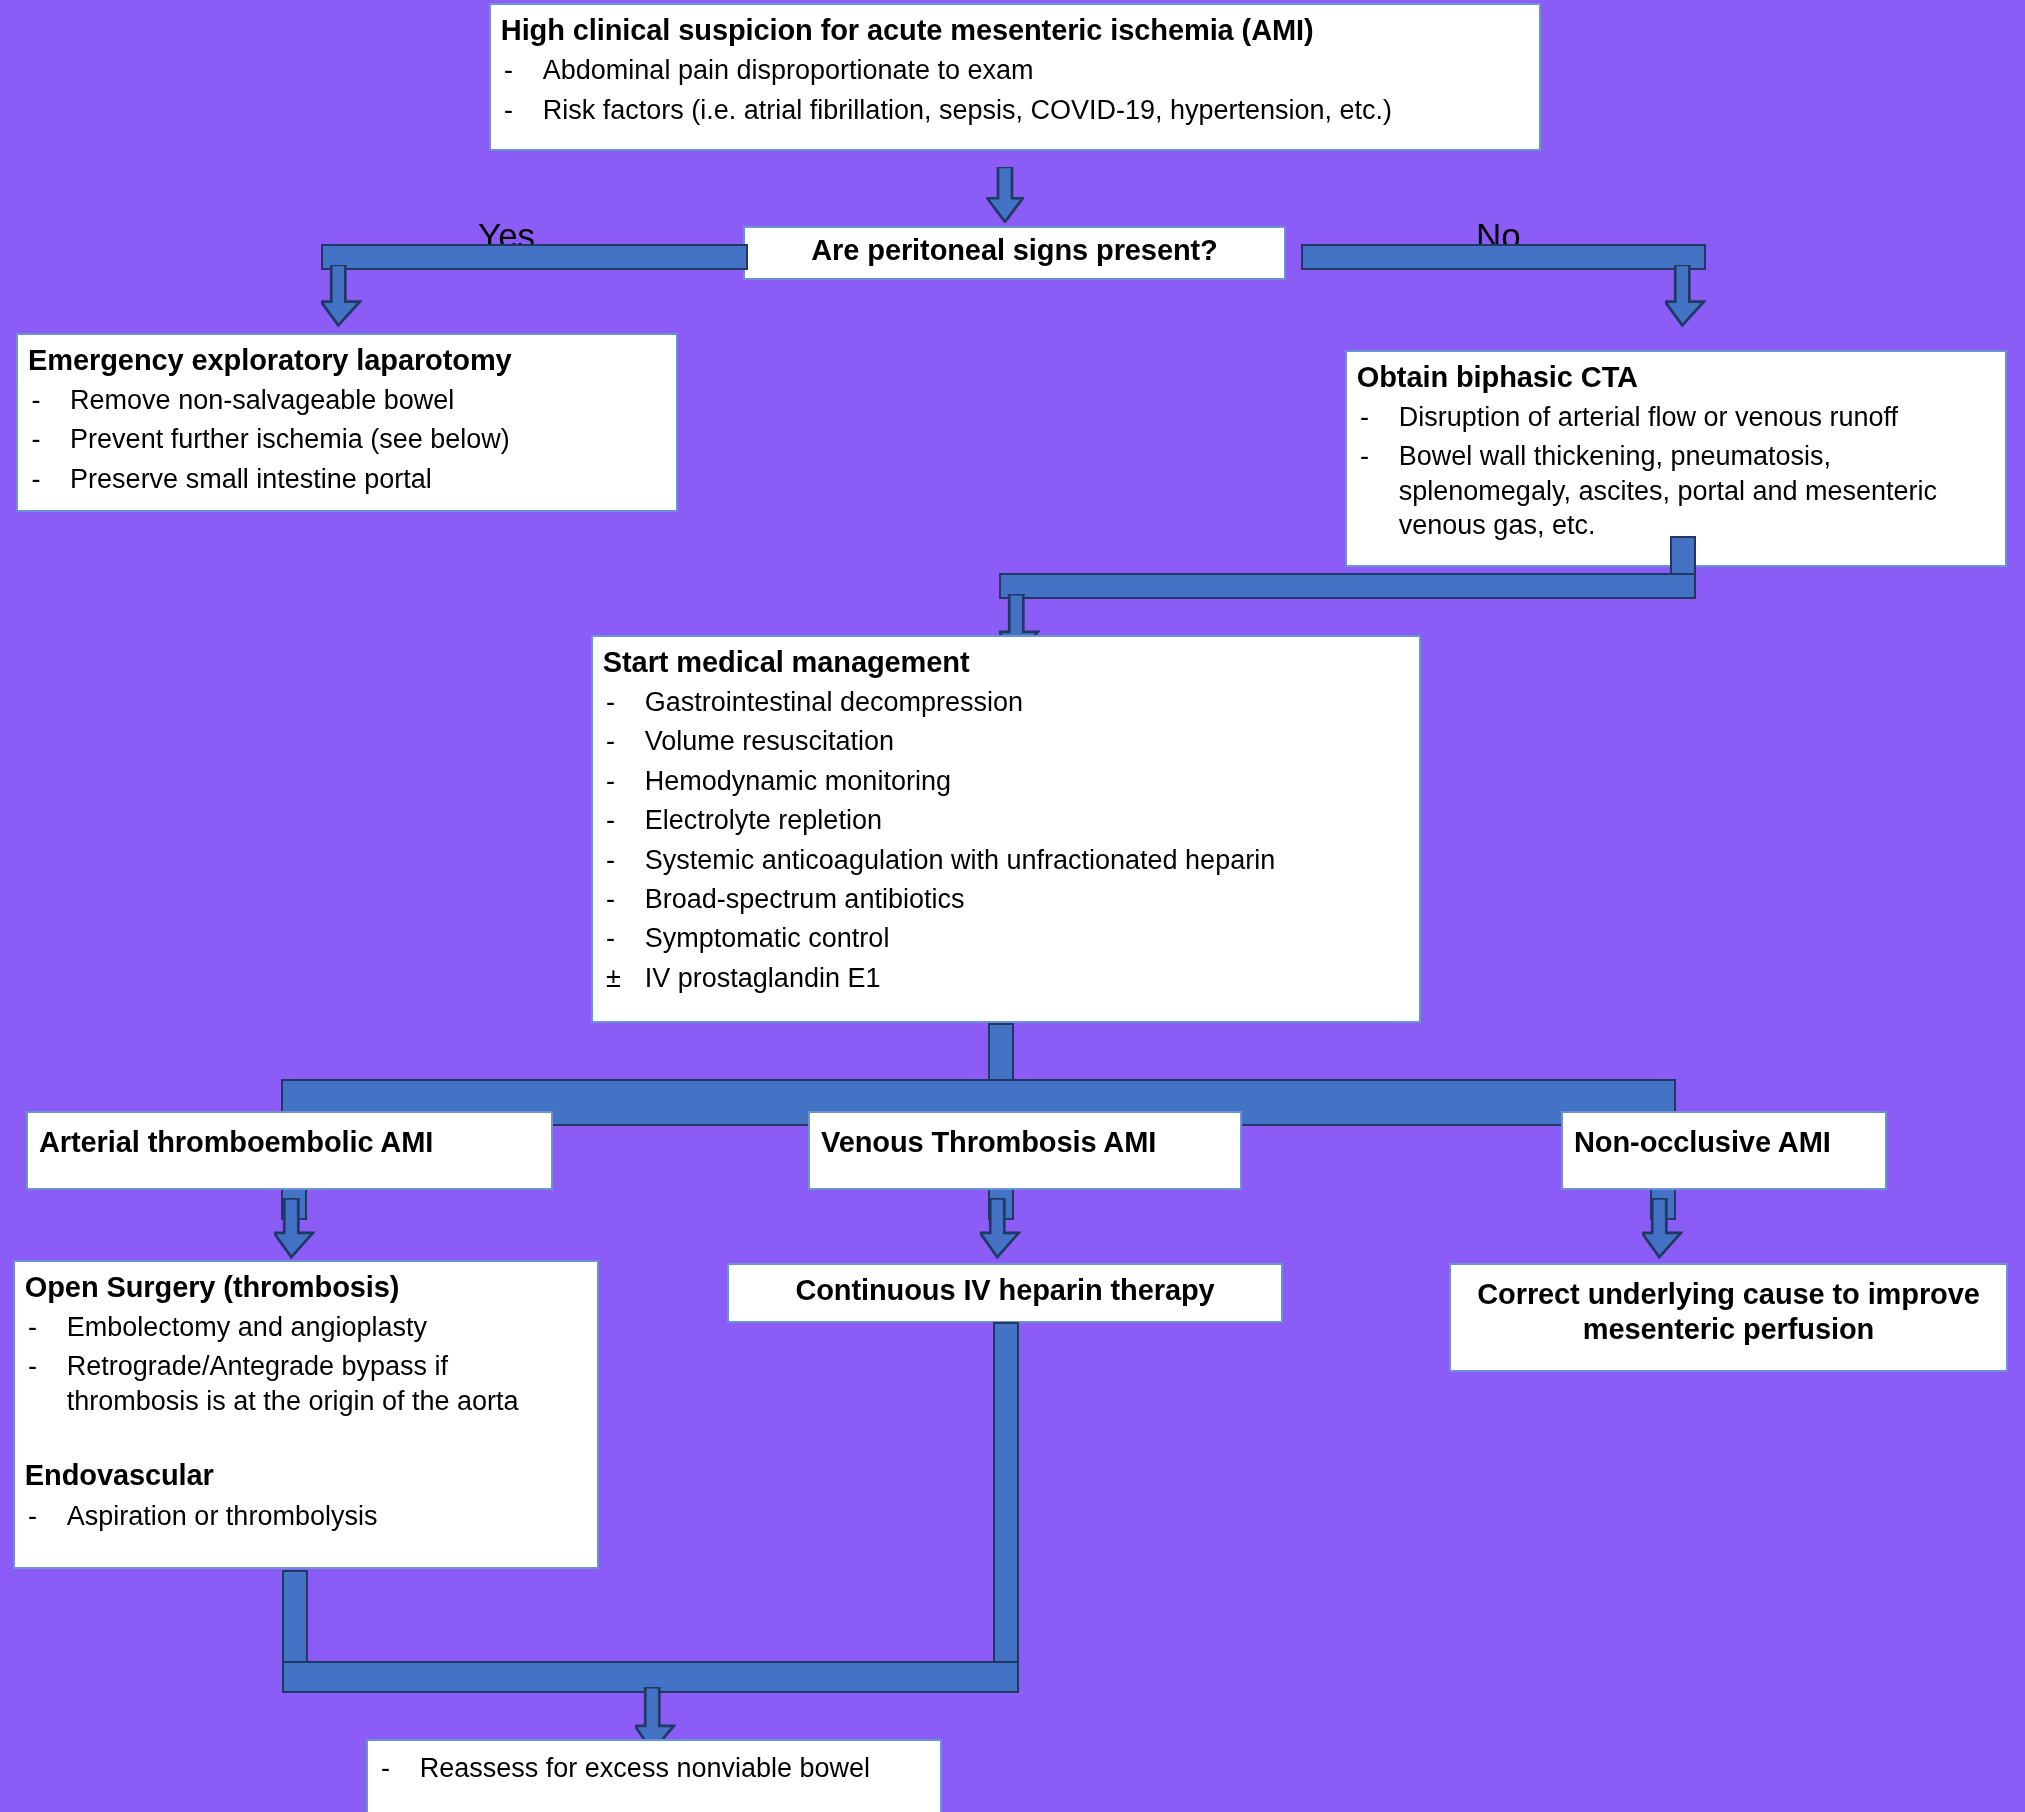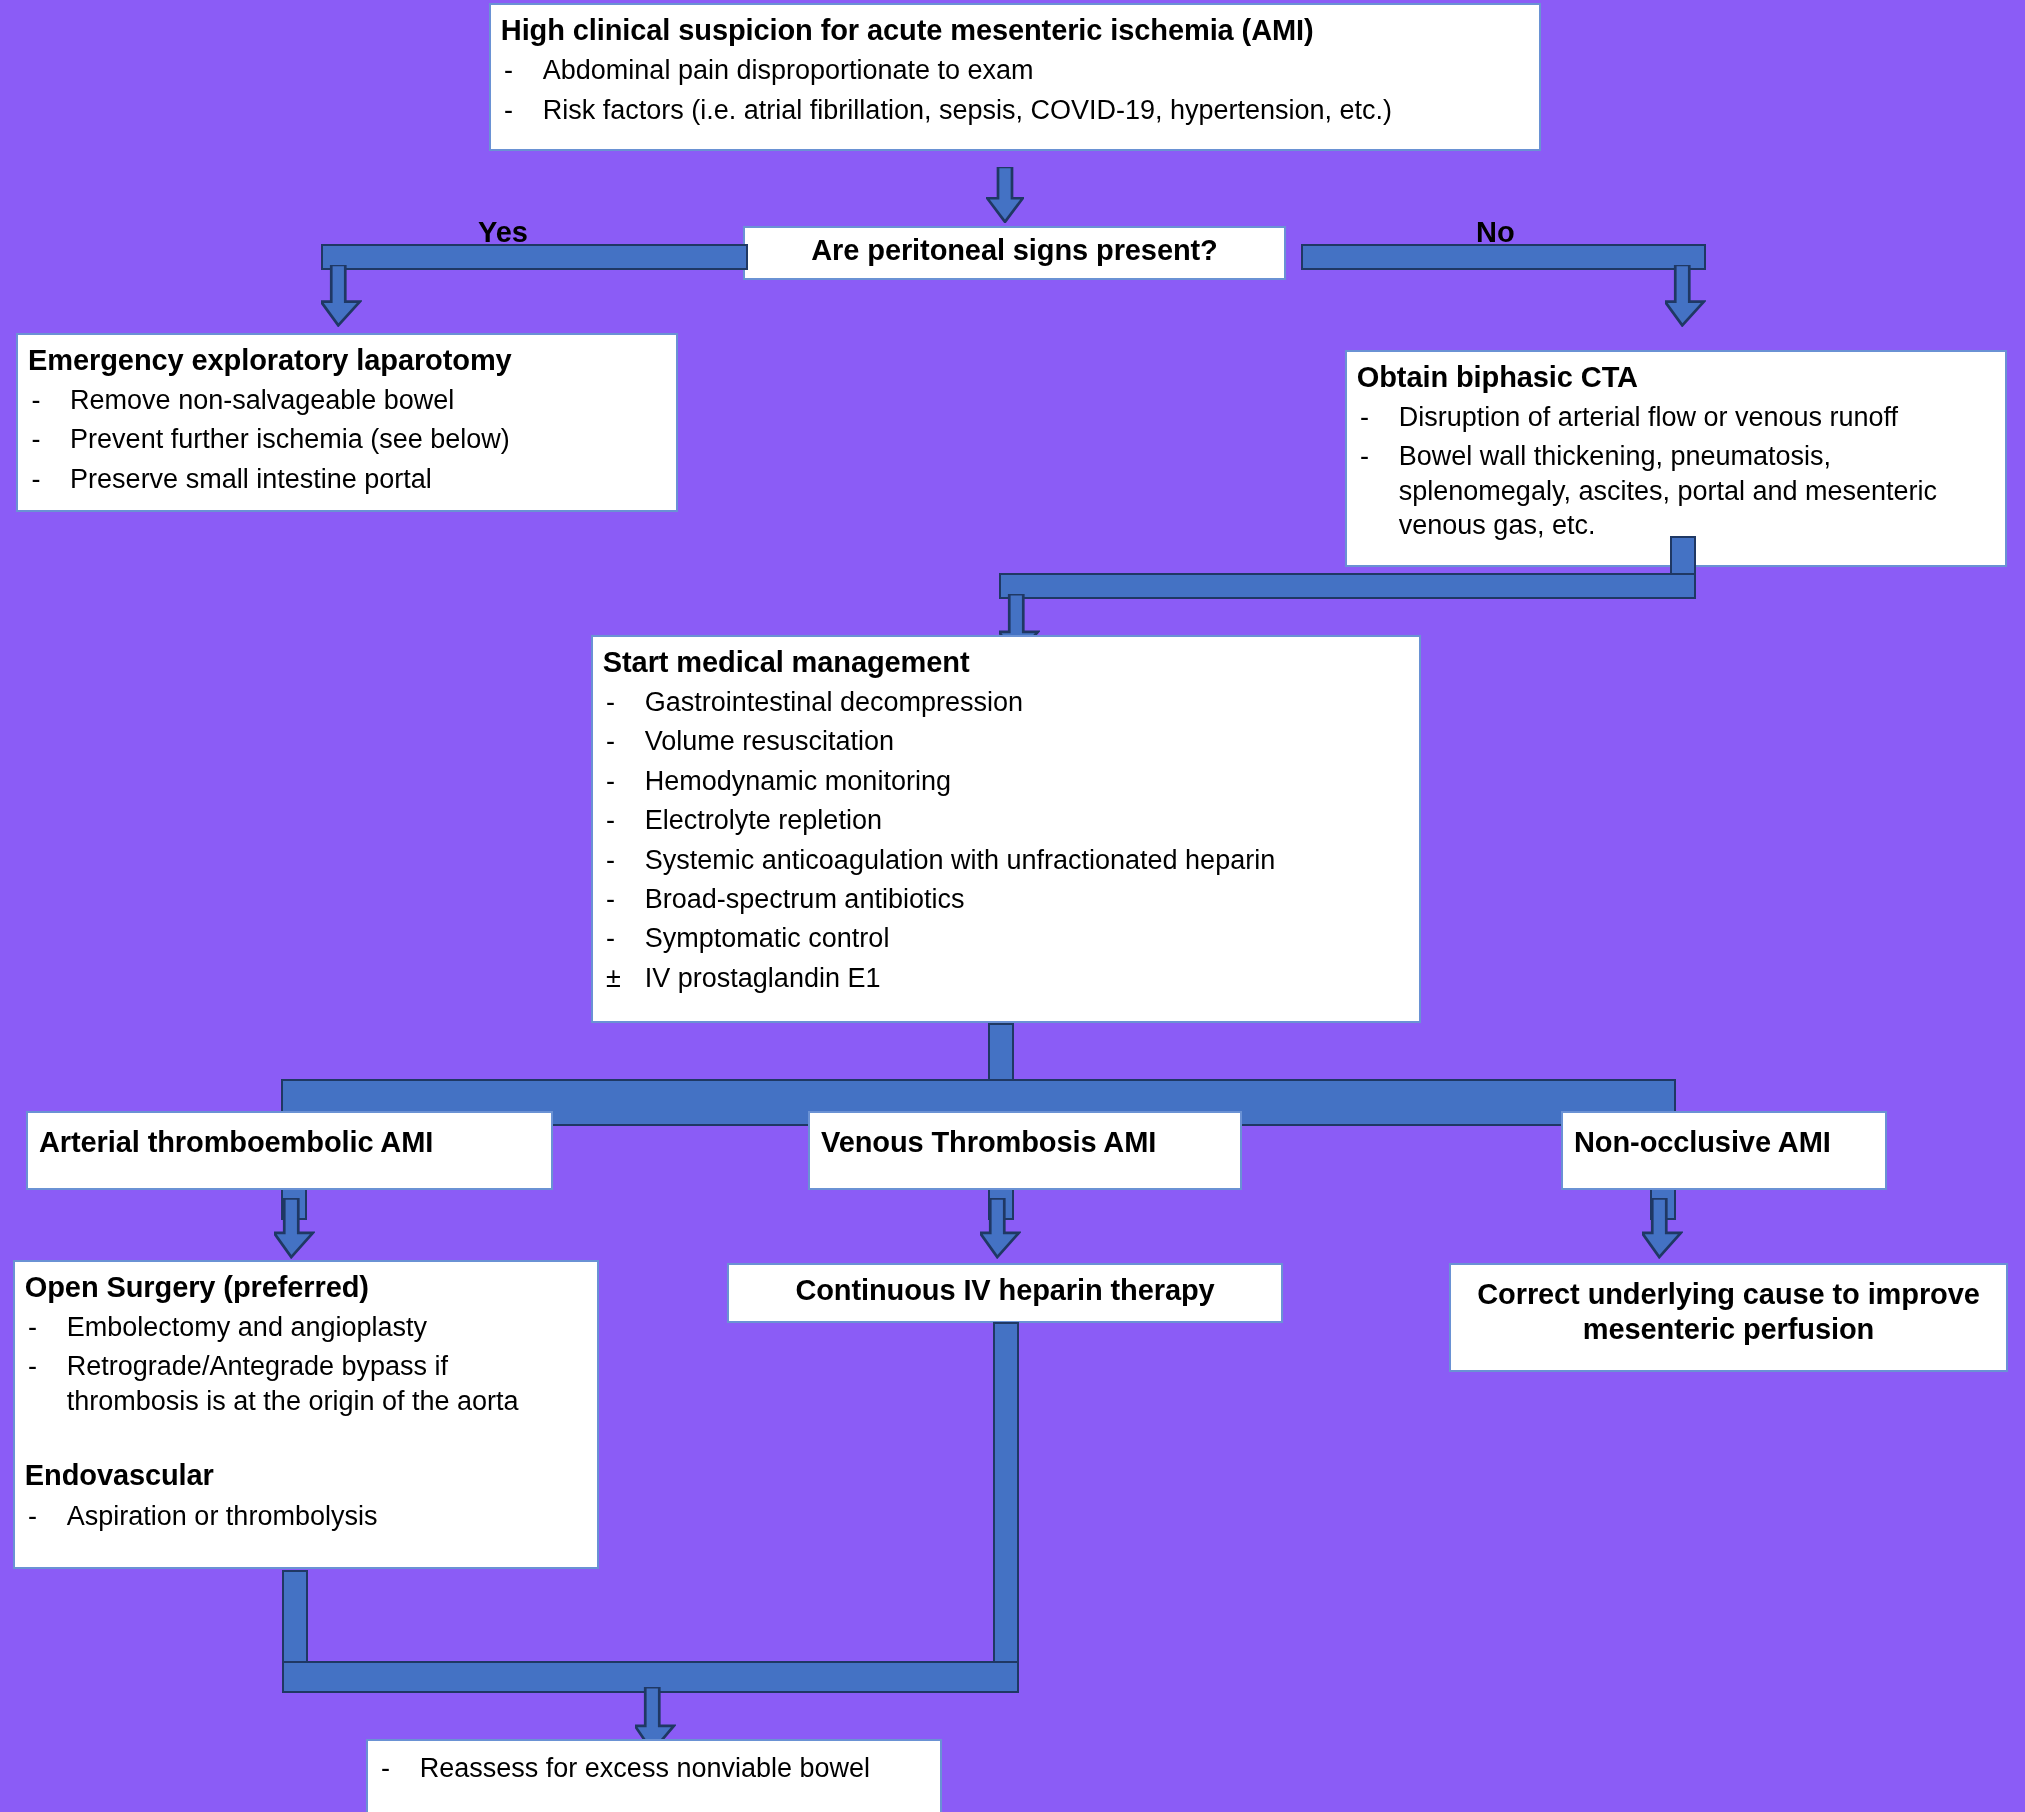--- a/index.html
+++ b/index.html
@@ -64,22 +64,22 @@
     background: #4472C4;
     border: 2.2px solid #1F3864;
     box-sizing: border-box;
   }
   .arrow {
     position: absolute;
   }
   .arrow svg { display: block; }
   .edge-label {
     position: absolute;
-    font-size: 29px;
-    font-weight: bold;
+    font-size: 35px;
+    font-weight: normal;
     color: #000000;
   }
 </style>
 </head>
 <body>
 
 <div id="canvas">
 
   <div class="box" style="left:489px; top:3.3px; width:1052px; height:148px;">
     <div class="title">High clinical suspicion for acute mesenteric ischemia (AMI)</div>
@@ -183,21 +183,21 @@
       <polygon points="19,0 45,0 45,64 72,64 32,109 0,64 19,64" fill="#4472C4" stroke="#1F3864" stroke-width="5"></polygon>
     </svg>
   </div>
   <div class="arrow" style="left:1642px; top:1198px; width:41px; height:61px;">
     <svg width="41" height="61" viewBox="0 0 76 112">
       <polygon points="19,0 45,0 45,64 72,64 32,109 0,64 19,64" fill="#4472C4" stroke="#1F3864" stroke-width="5"></polygon>
     </svg>
   </div>
 
   <div class="box" style="left:13px; top:1260px; width:586px; height:309px;">
-    <div class="title">Open Surgery (preferred)</div>
+    <div class="title">Open Surgery (thrombosis)</div>
     <ul>
       <li><span class="mk">-</span><span>Embolectomy and angioplasty</span></li>
       <li><span class="mk">-</span><span>Retrograde/Antegrade bypass if thrombosis is at the origin of the aorta</span></li>
     </ul>
     <div class="title" style="margin-top:40px;">Endovascular</div>
     <ul>
       <li><span class="mk">-</span><span>Aspiration or thrombolysis</span></li>
     </ul>
   </div>
 

